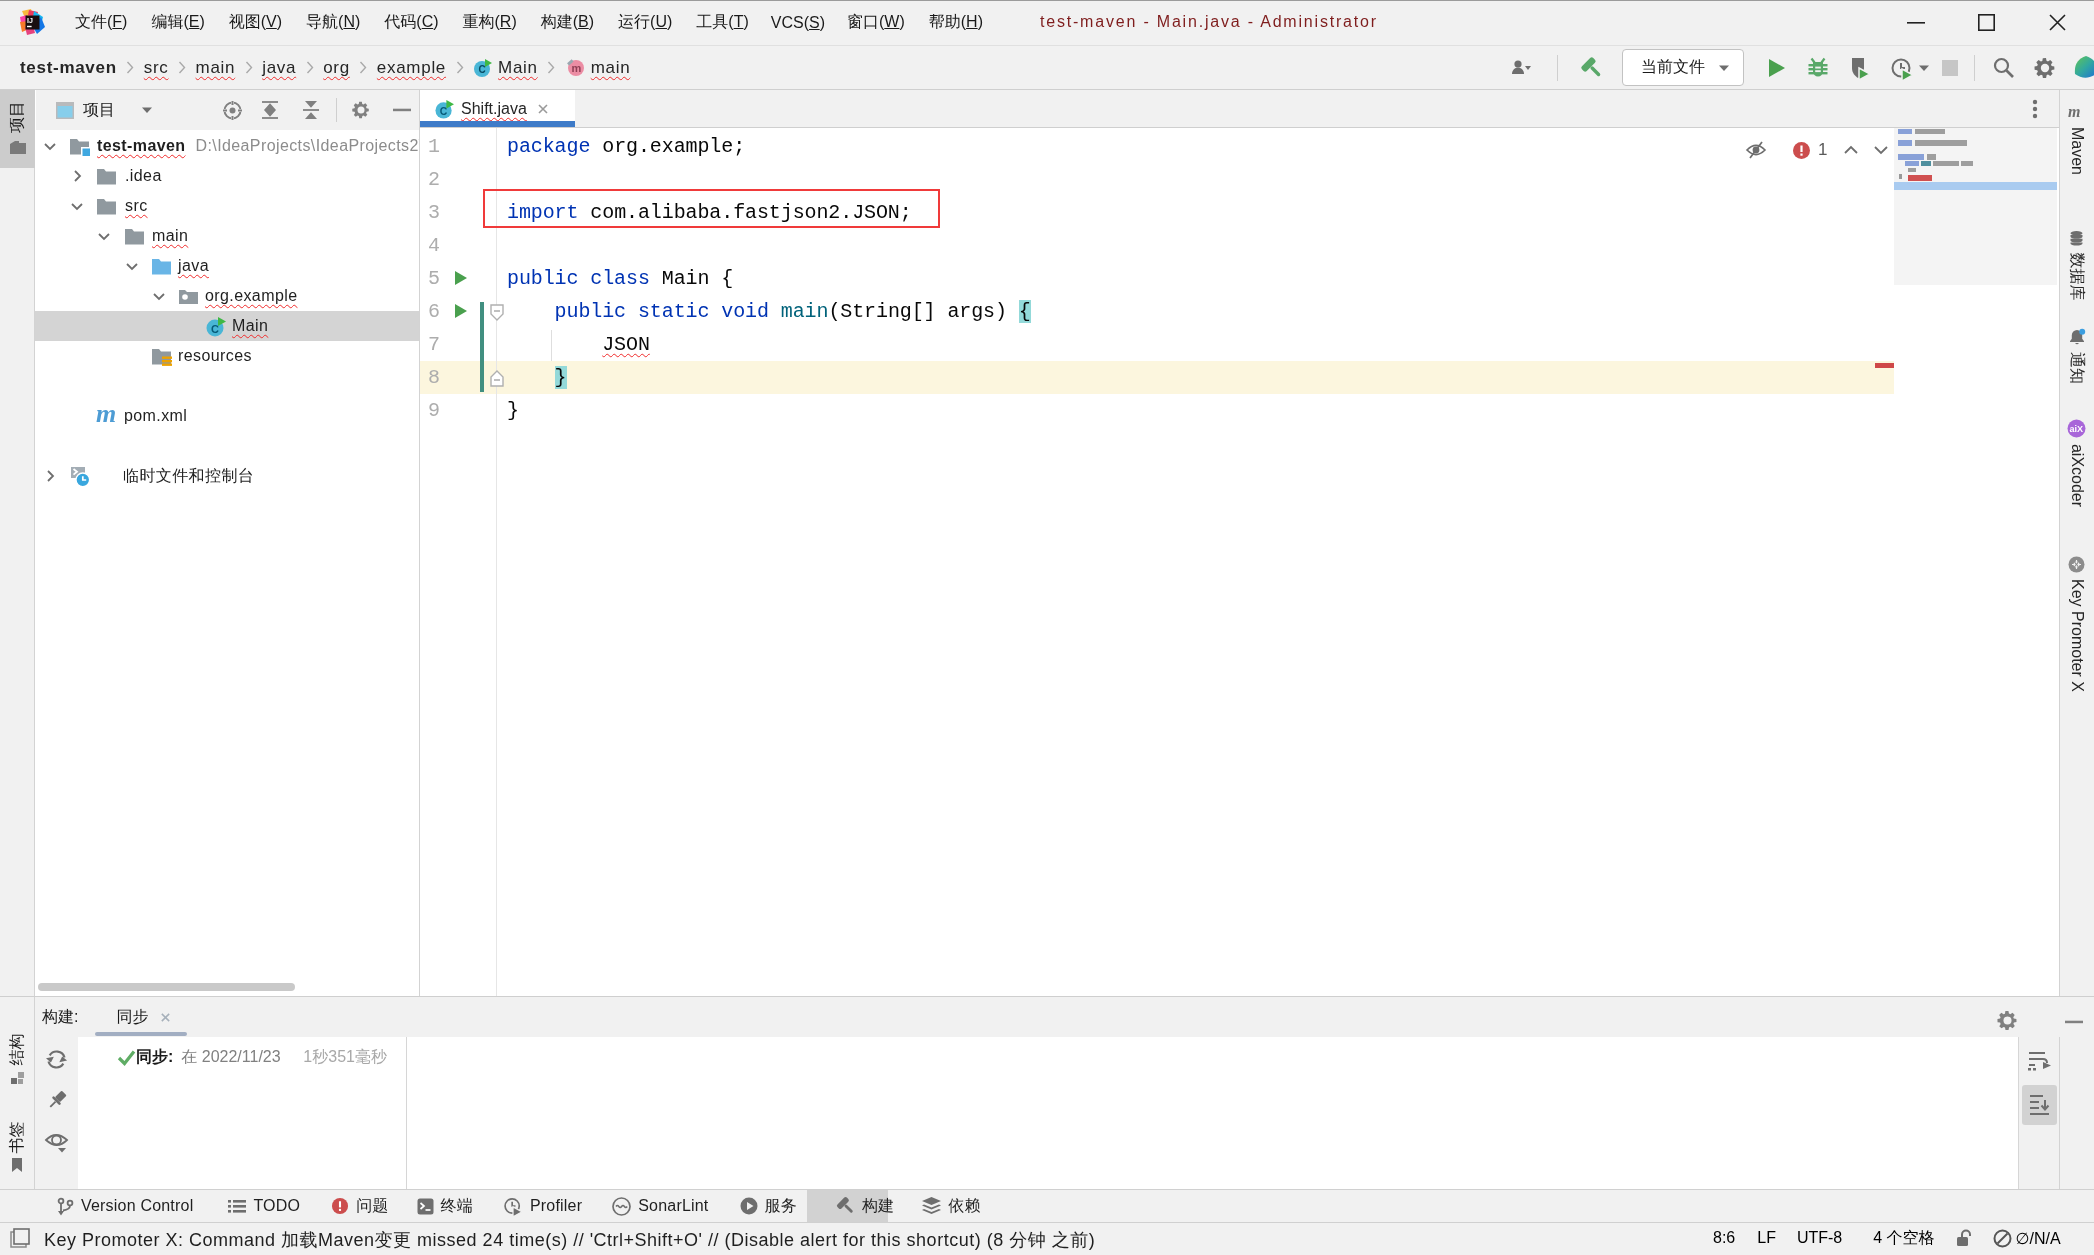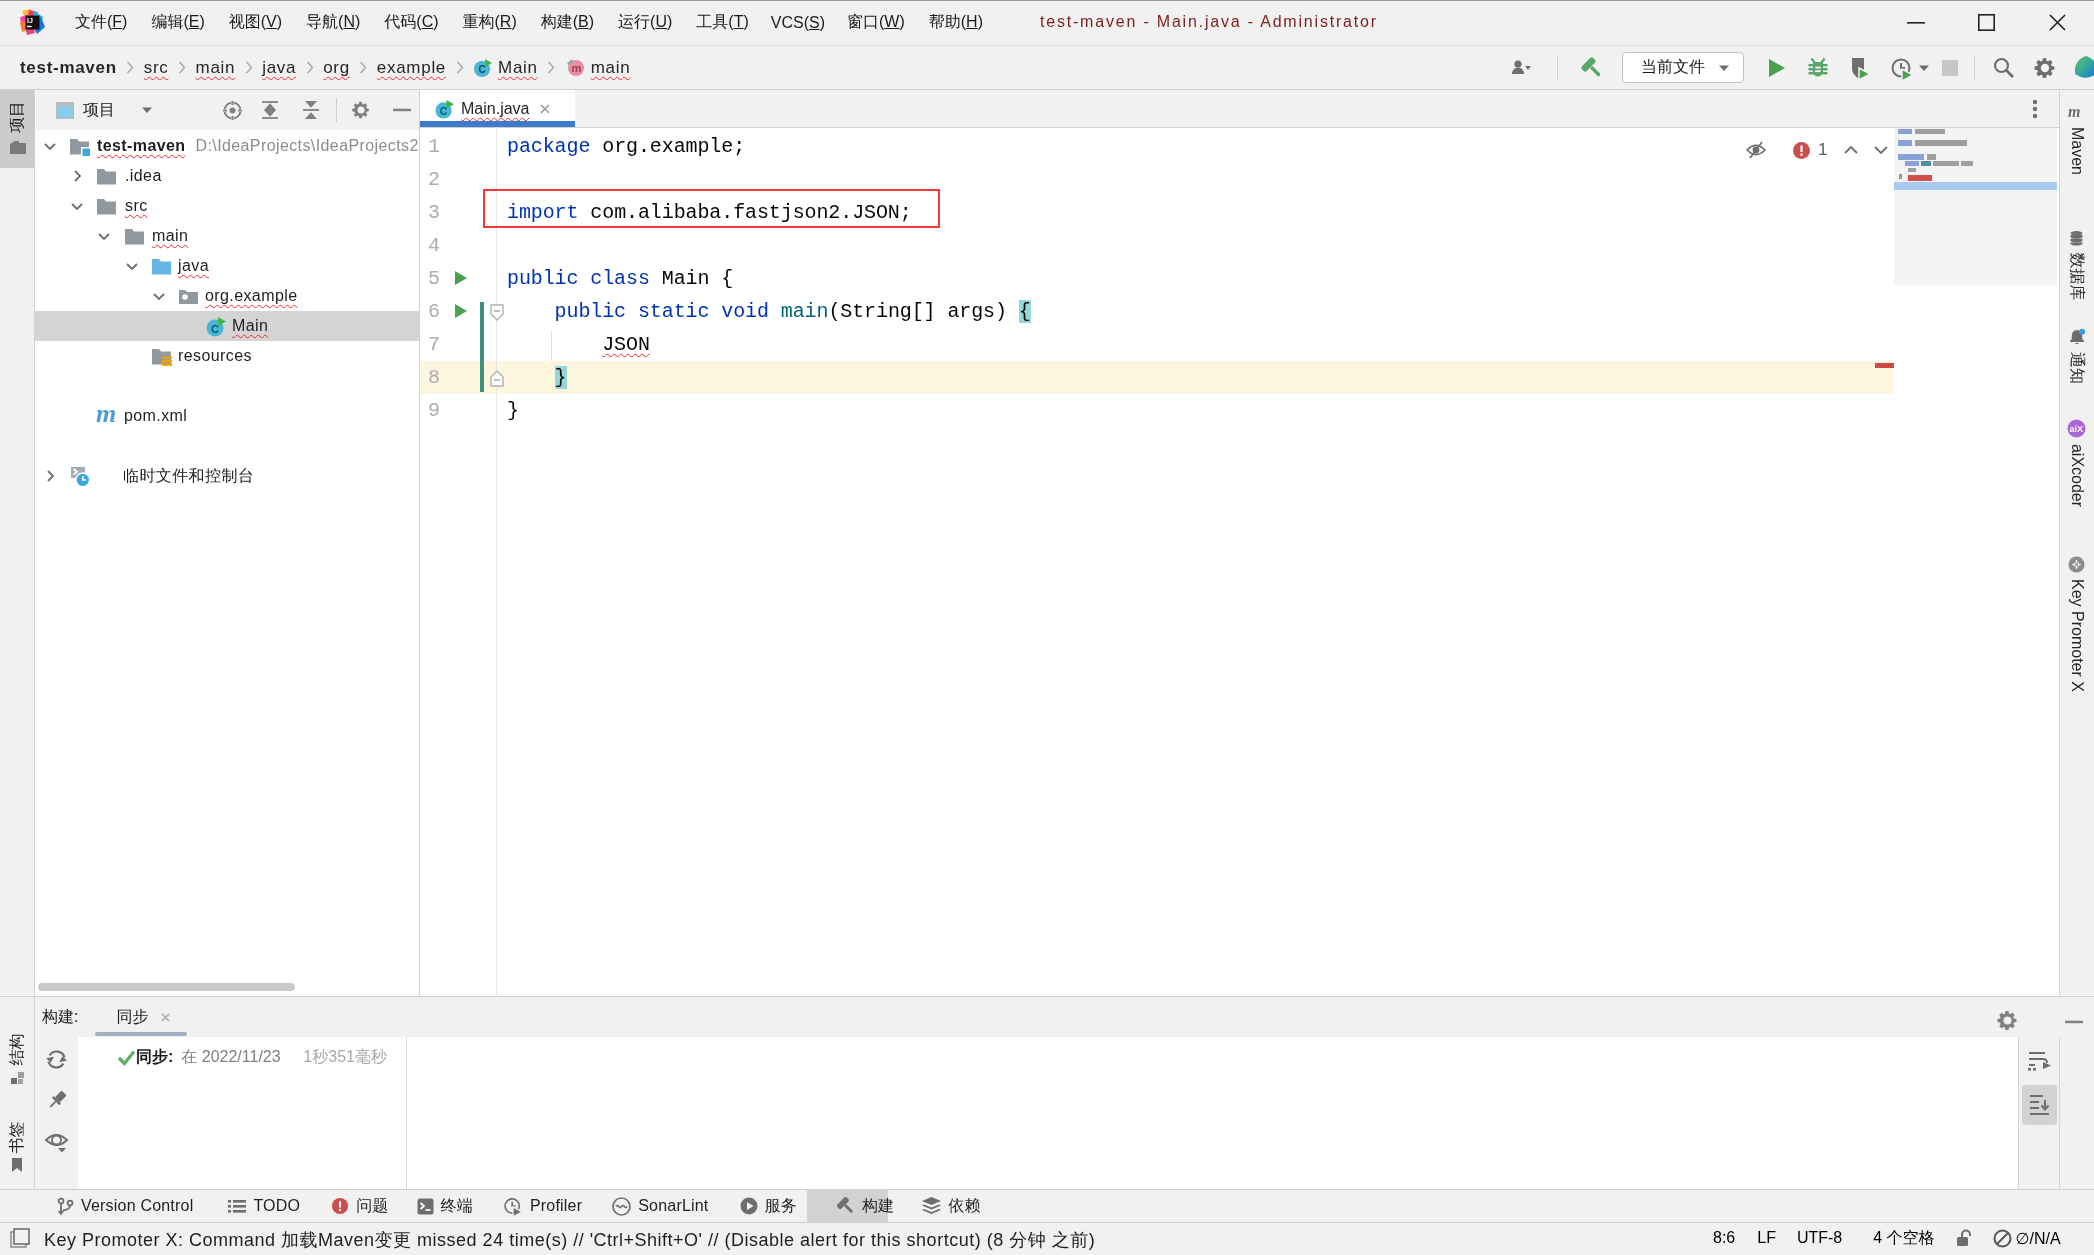--- a/index.html
+++ b/index.html
@@ -109,21 +109,21 @@
       <path d="M2 16 c0-4 3-6.5 6-6.5 s6 2.5 6 6.5 z" fill="#6e6e6e"></path>
       <polygon points="15,8 21,8 18,12" fill="#6e6e6e"></polygon>
     </svg>
 <div style="width:1px;height:26px;background:#cfcfcf;margin:0 21px 0 25px"></div>
 <svg width="24" height="24" viewBox="0 0 24 24">
       <g fill="#59a869" transform="rotate(-45 12 11)">
         <rect x="4" y="4" width="16" height="6.8" rx="2.2"></rect>
         <rect x="10.4" y="10.8" width="3.4" height="12.5" rx="1.7"></rect>
       </g>
     </svg>
-<div class="flex" style="margin:0 11px 0 19px;height:31px;background:#fff;border:1px solid #c2c2c2;border-radius:4px;padding:0 13px 0 18px;gap:13px;flex-shrink:0">
+<div class="flex" style="margin:0 11px 0 19px;height:37px;background:#fff;border:1px solid #c2c2c2;border-radius:4px;padding:0 13px 0 18px;gap:13px;flex-shrink:0">
       <span class="ui">当前文件</span>
       <svg width="12" height="8" viewBox="0 0 12 8">
         <polygon points="1,1.5 11,1.5 6,7" fill="#6e6e6e"></polygon>
       </svg>
     </div>
 <svg width="22" height="22" viewBox="0 0 22 22" style="margin:0 10px">
       <polygon points="4,2 20,11 4,20" fill="#4aa04e"></polygon>
     </svg>
 <svg width="24" height="24" viewBox="0 0 24 24" style="margin:0 9px">
       <g stroke="#59a869" stroke-width="2.2" fill="none">
@@ -331,21 +331,21 @@
 <div class="abs" style="left:419px;top:90px;width:1px;height:906px;background:#d3d3d3"></div>
 
 <div class="abs" style="left:420px;top:90px;width:1639px;height:38px;background:#f1f1f1;border-bottom:1px solid #cfcfcf"></div>
 <div class="abs" style="left:420px;top:90px;width:155px;height:37px;background:#fff"></div>
 <div class="abs flex" style="left:434px;top:90px;height:37px">
  <svg width="21" height="20" viewBox="0 0 22 21">
       <circle cx="10" cy="12" r="8.5" fill="#49b6d6"></circle>
       <text x="6" y="16.5" font-size="11" font-weight="bold" fill="#065a78" font-family="Liberation Sans">C</text>
       <polygon points="13,1 21,5.5 13,10" fill="#3fb845"></polygon>
     </svg>
- <span class="ui sq" style="margin-left:6px;color:#262626">Main.java</span>
+ <span class="ui sq" style="margin-left:6px;color:#262626">Shift.java</span>
  <svg width="12" height="12" viewBox="0 0 12 12" style="margin-left:10px">
       <path d="M2 2 L10 10 M10 2 L2 10" stroke="#9a9a9a" stroke-width="1.6"></path>
     </svg>
 </div>
 <div class="abs" style="left:420px;top:121px;width:155px;height:6px;background:#3e7bc8"></div>
 <svg class="abs" style="left:2032px;top:99px" width="6" height="20">
     <circle cx="3" cy="3" r="2.2" fill="#6e6e6e"></circle>
     <circle cx="3" cy="10" r="2.2" fill="#6e6e6e"></circle>
     <circle cx="3" cy="17" r="2.2" fill="#6e6e6e"></circle>
   </svg>

